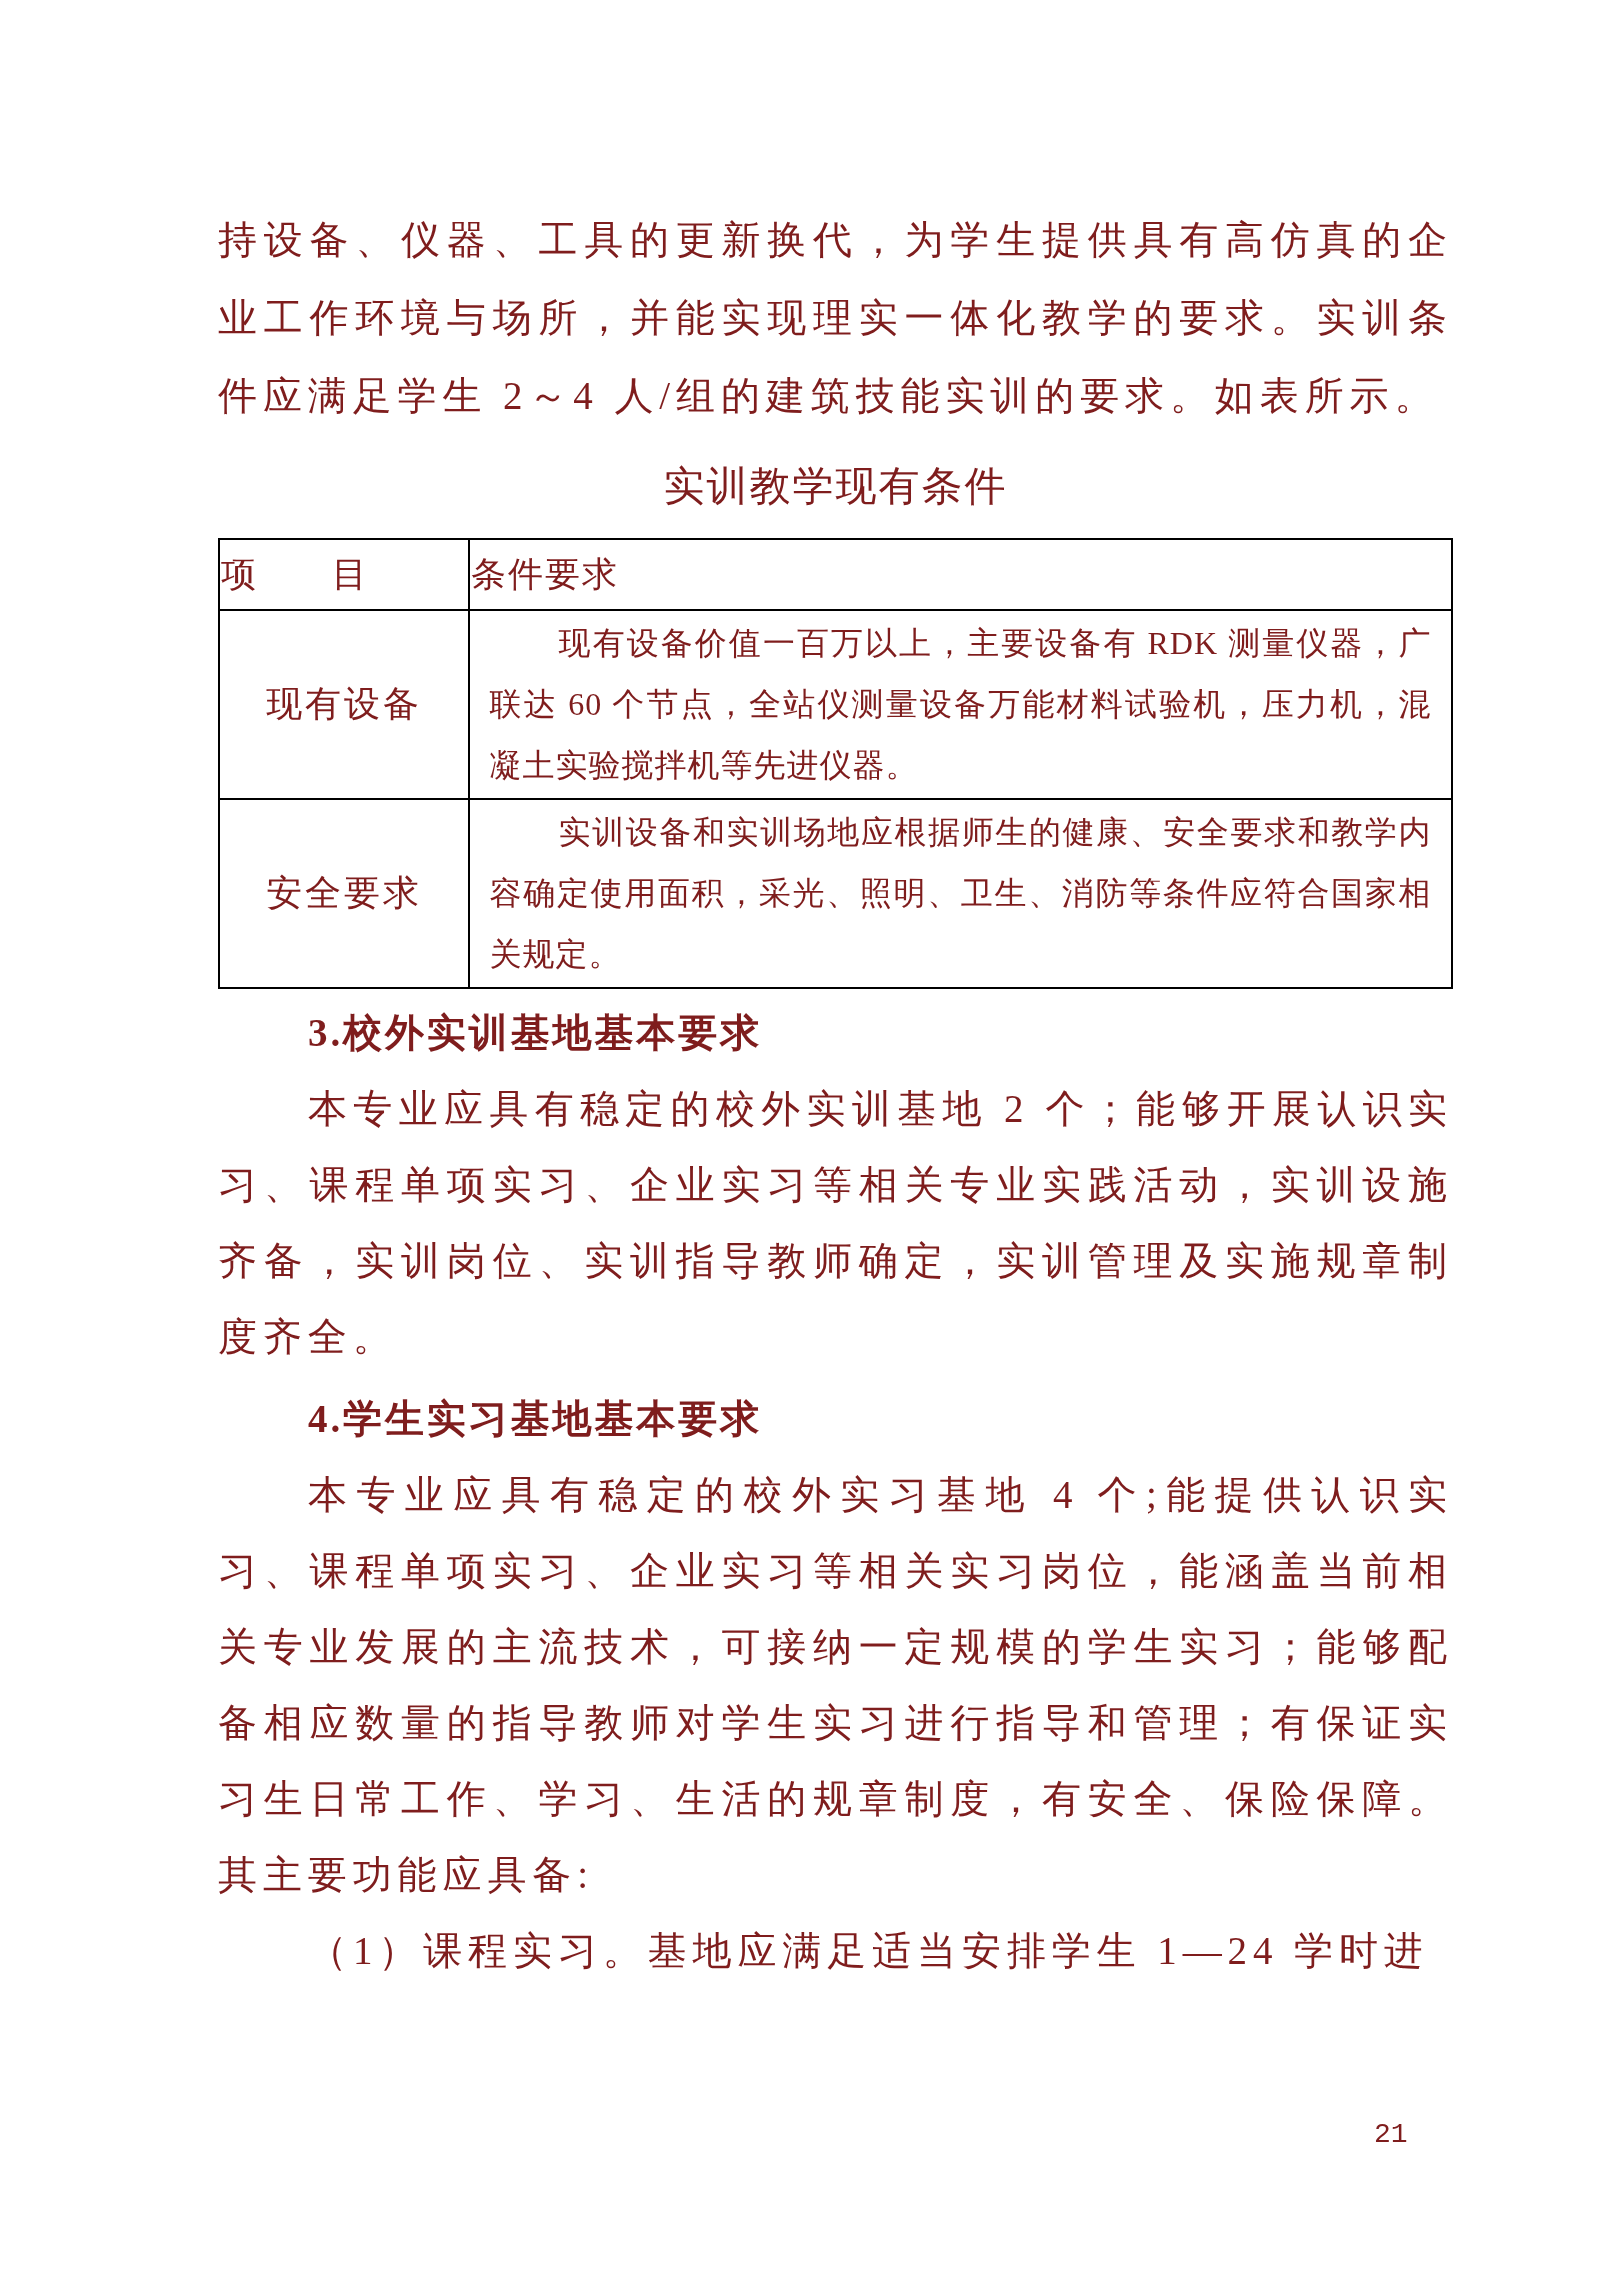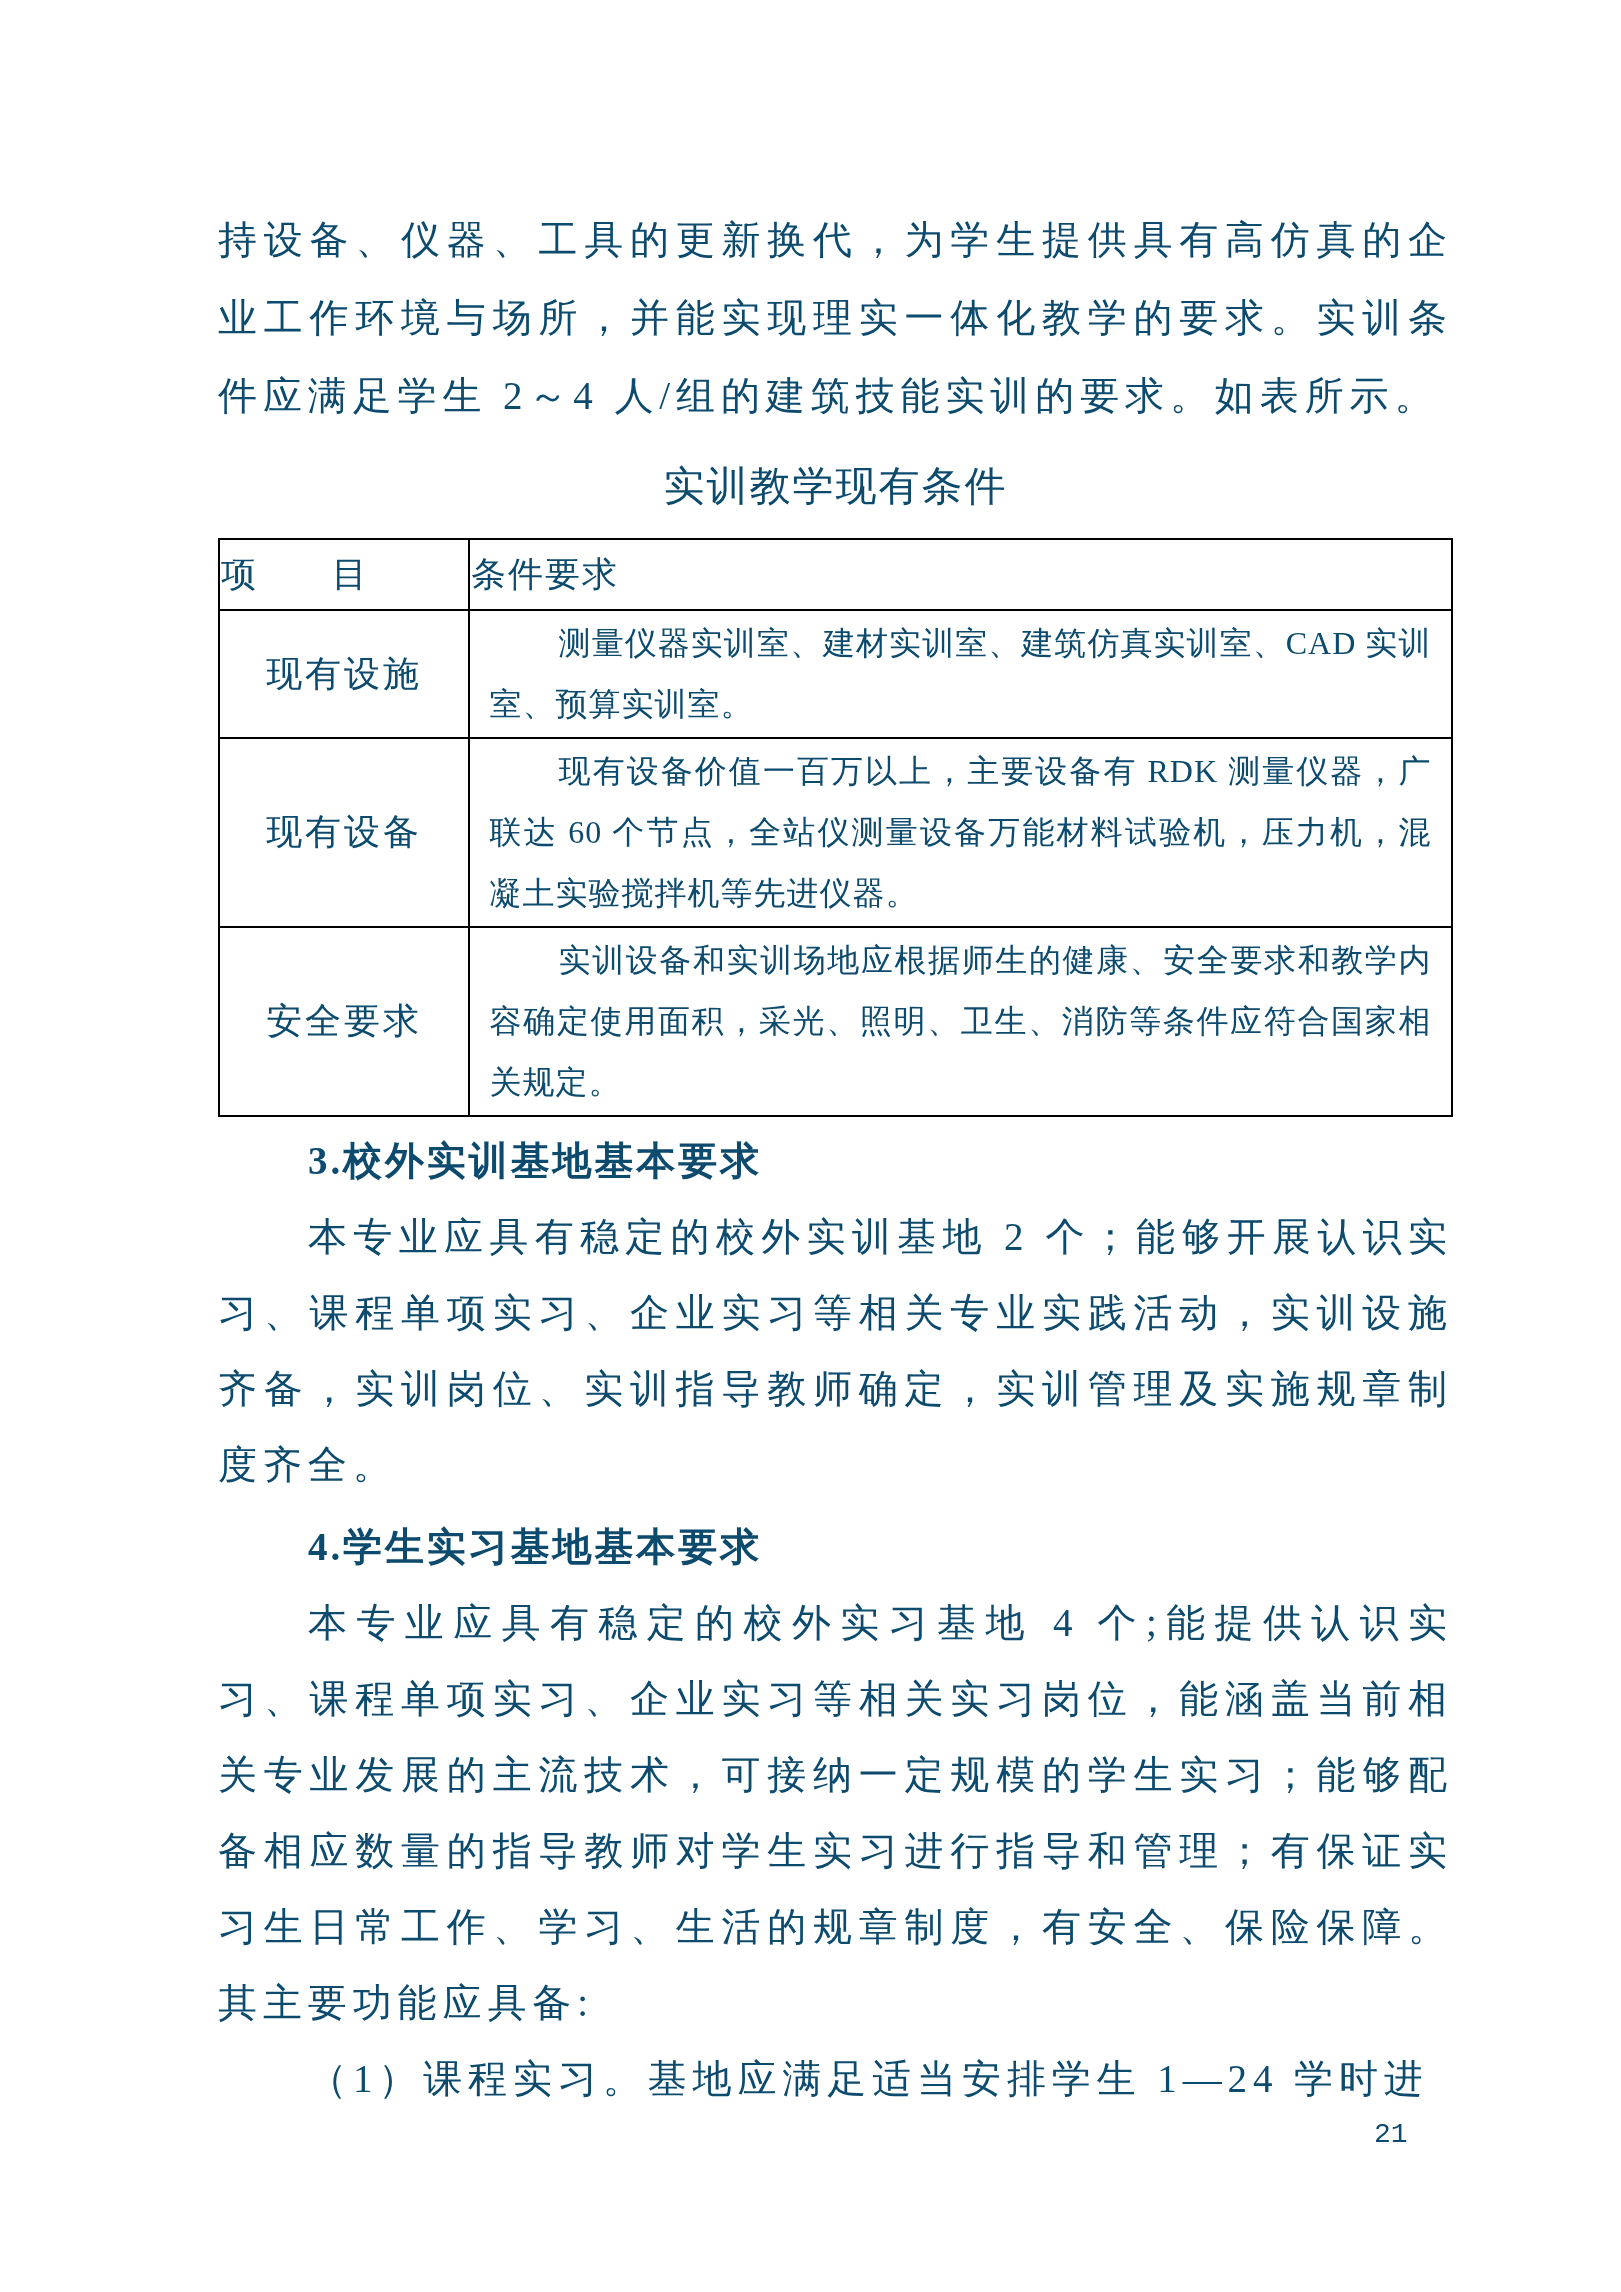--- a/index.html
+++ b/index.html
@@ -5,21 +5,21 @@
   html, body {
     margin: 0;
     padding: 0;
     background: #ffffff;
   }
   .page {
     position: relative;
     width: 1489px;
     height: 2293px;
     background: #ffffff;
-    color: #0c4a6e;
+    color: #7f1d1d;
     font-family: "Liberation Serif", "DejaVu Serif", serif;
     overflow: hidden;
   }
   .content {
     position: absolute;
     left: 218px;
     top: 201px;
     width: 1235px;
   }
   .body-par {
@@ -104,24 +104,20 @@
           <col>
         </colgroup>
       <thead>
         <tr>
           <th>项　　目</th>
           <th>条件要求</th>
         </tr>
       </thead>
       <tbody>
         <tr>
-          <td class="row-label">现有设施</td>
-          <td class="row-value">测量仪器实训室、建材实训室、建筑仿真实训室、CAD 实训室、预算实训室。</td>
-        </tr>
-        <tr>
           <td class="row-label">现有设备</td>
           <td class="row-value">现有设备价值一百万以上，主要设备有 RDK 测量仪器，广联达 60 个节点，全站仪测量设备万能材料试验机，压力机，混凝土实验搅拌机等先进仪器。</td>
         </tr>
         <tr>
           <td class="row-label">安全要求</td>
           <td class="row-value">实训设备和实训场地应根据师生的健康、安全要求和教学内容确定使用面积，采光、照明、卫生、消防等条件应符合国家相关规定。</td>
         </tr>
       </tbody>
     </table>
 

